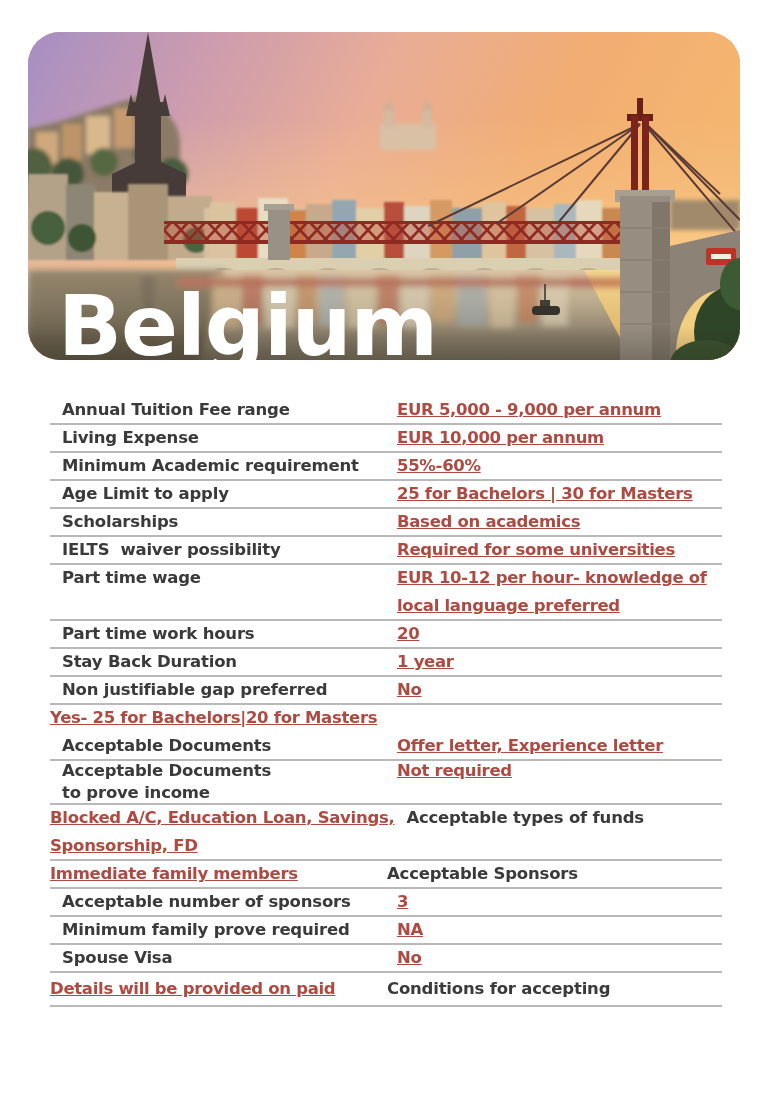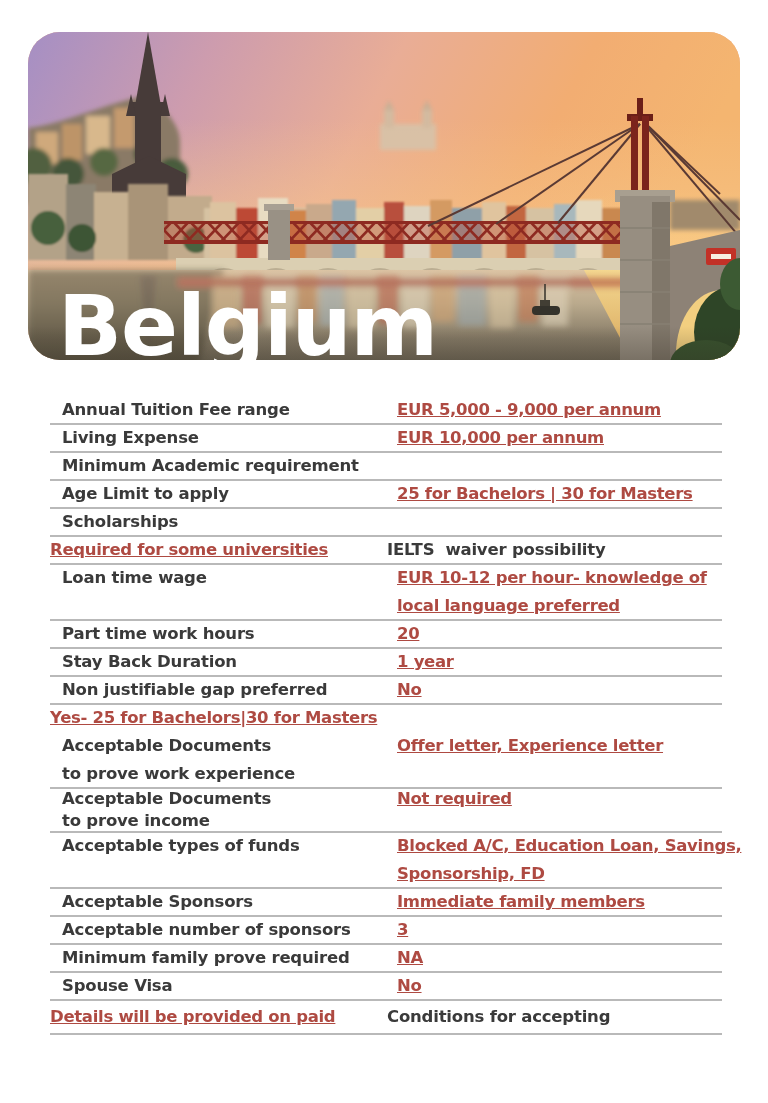--- a/index.html
+++ b/index.html
@@ -275,49 +275,55 @@
         </div>
     <div class="cell value">
           <div class="line">EUR 10,000 per annum</div>
         </div>
   </div>
 
   <div class="row">
     <div class="cell label">
           <div class="line">Minimum Academic requirement</div>
         </div>
+    <div class="cell value">
+          <div class="line">55%-60%</div>
+        </div>
   </div>
 
   <div class="row">
     <div class="cell label">
           <div class="line">Age Limit to apply</div>
         </div>
     <div class="cell value">
           <div class="line">25 for Bachelors | 30 for Masters</div>
         </div>
   </div>
 
   <div class="row">
     <div class="cell label">
           <div class="line">Scholarships</div>
         </div>
-  </div>
-
-  <div class="row">
+    <div class="cell value">
+          <div class="line">Based on academics</div>
+        </div>
+  </div>
+
+  <div class="row">
+    <div class="cell label">
+          <div class="line">IELTS  waiver possibility</div>
+        </div>
     <div class="cell value">
           <div class="line">Required for some universities</div>
         </div>
-    <div class="cell label">
-          <div class="line">IELTS  waiver possibility</div>
-        </div>
-  </div>
-
-  <div class="row">
-    <div class="cell label">
-          <div class="line">Loan time wage</div>
+  </div>
+
+  <div class="row">
+    <div class="cell label">
+          <div class="line">Part time wage</div>
         </div>
     <div class="cell value">
           <div class="line">EUR 10-12 per hour- knowledge of</div>
           <div class="line">local language preferred</div>
         </div>
   </div>
 
   <div class="row">
     <div class="cell label">
           <div class="line">Part time work hours</div>
@@ -340,61 +346,60 @@
     <div class="cell label">
           <div class="line">Non justifiable gap preferred</div>
         </div>
     <div class="cell value">
           <div class="line">No</div>
         </div>
   </div>
 
   <div class="row no-divider">
     <div class="cell value">
-          <div class="line">Yes- 25 for Bachelors|30 for Masters</div>
+          <div class="line">Yes- 25 for Bachelors|20 for Masters</div>
         </div>
   </div>
 
   <div class="row">
     <div class="cell label">
           <div class="line">Acceptable Documents</div>
-          <div class="line">to prove work experience</div>
         </div>
     <div class="cell value">
           <div class="line">Offer letter, Experience letter</div>
         </div>
   </div>
 
   <div class="row tight">
     <div class="cell label">
           <div class="line">Acceptable Documents</div>
           <div class="line">to prove income</div>
         </div>
     <div class="cell value">
           <div class="line">Not required</div>
         </div>
   </div>
 
   <div class="row">
-    <div class="cell label">
-          <div class="line">Acceptable types of funds</div>
-        </div>
     <div class="cell value">
           <div class="line">Blocked A/C, Education Loan, Savings,</div>
           <div class="line">Sponsorship, FD</div>
         </div>
-  </div>
-
-  <div class="row">
+    <div class="cell label">
+          <div class="line">Acceptable types of funds</div>
+        </div>
+  </div>
+
+  <div class="row">
+    <div class="cell value">
+          <div class="line">Immediate family members</div>
+        </div>
     <div class="cell label">
           <div class="line">Acceptable Sponsors</div>
         </div>
-    <div class="cell value">
-          <div class="line">Immediate family members</div>
-        </div>
   </div>
 
   <div class="row">
     <div class="cell label">
           <div class="line">Acceptable number of sponsors</div>
         </div>
     <div class="cell value">
           <div class="line">3</div>
         </div>
   </div>

